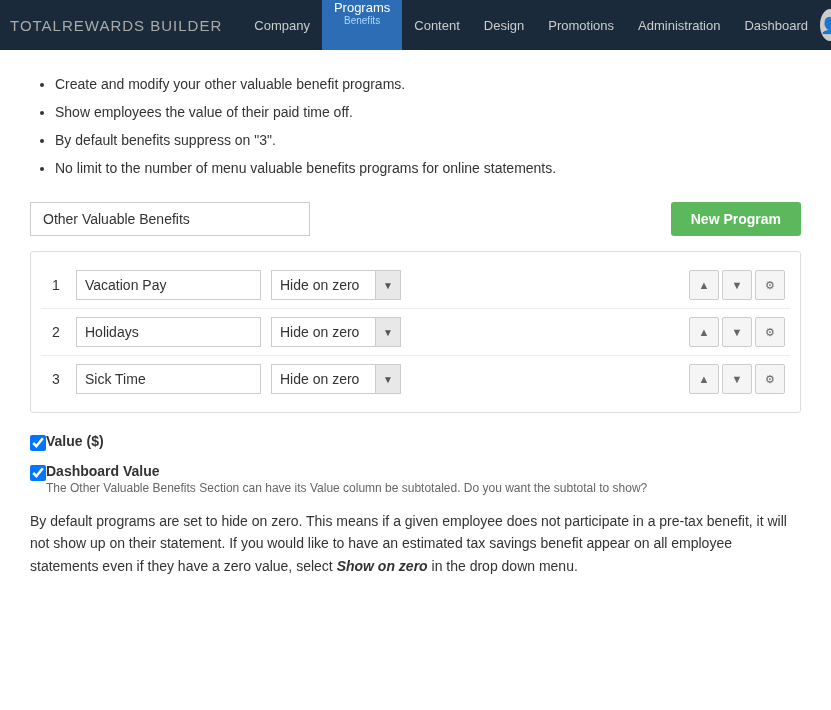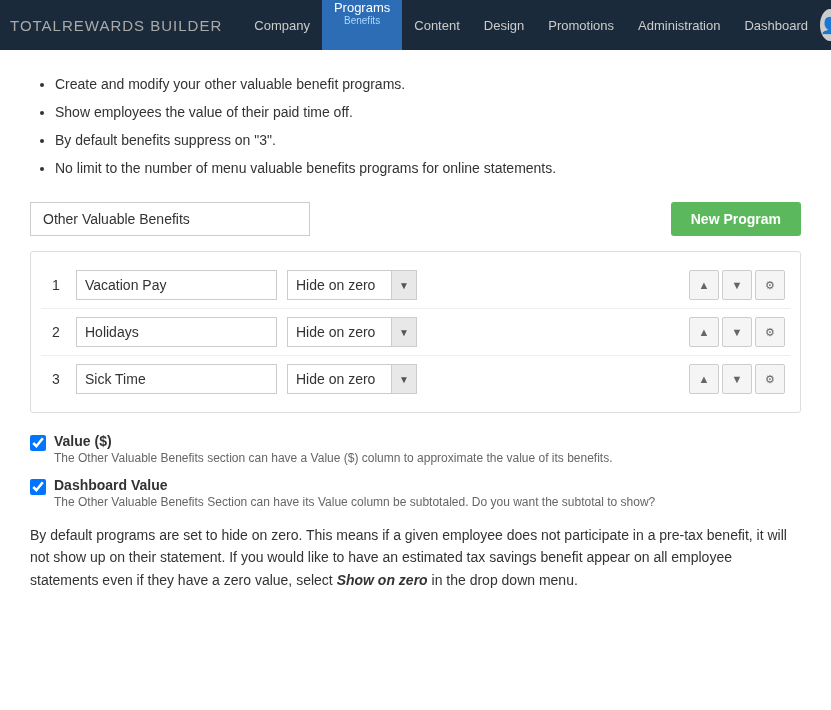--- a/index.html
+++ b/index.html
@@ -120,21 +120,21 @@
     .row-number {
       width: 20px;
       text-align: center;
       color: #333;
       font-size: 14px;
     }
     .row-name-input {
       border: 1px solid #ccc;
       padding: 6px 8px;
       font-size: 14px;
-      width: 201px;
+      width: 185px;
       color: #333;
     }
     .row-select-wrapper {
       position: relative;
       display: flex;
       align-items: center;
       justify-content: center;
     }
     .row-select {
       border: 1px solid #ccc;
@@ -180,21 +180,20 @@
       font-size: 11px;
       color: #666;
       border-radius: 2px;
     }
 
     
     .checkbox-section {
       margin-bottom: 12px;
       display: flex;
       align-items: flex-start;
-      gap: 8px;
     }
     .checkbox-section input[type="checkbox"] {
       margin-top: 2px;
       width: 16px;
       height: 16px;
       cursor: pointer;
     }
     .checkbox-label-group {}
     .checkbox-title {
       font-weight: bold;
@@ -299,21 +298,20 @@
         <div class="ctrl-btn">⚙</div>
       </div>
     </div>
 
   </div>
 
   <div class="checkbox-section">
     <input type="checkbox" checked="" style="">
     <div class="checkbox-label-group">
       <div class="checkbox-title">Value ($)</div>
-      <div class="checkbox-desc">The Other Valuable Benefits section can have a Value ($) column to approximate the value of its benefits.</div>
     </div>
   </div>
 
   <div class="checkbox-section">
     <input type="checkbox" checked="" style="">
     <div class="checkbox-label-group">
       <div class="checkbox-title">Dashboard Value</div>
       <div class="checkbox-desc">The Other Valuable Benefits Section can have its Value column be subtotaled. Do you want the subtotal to show?</div>
     </div>
   </div>

